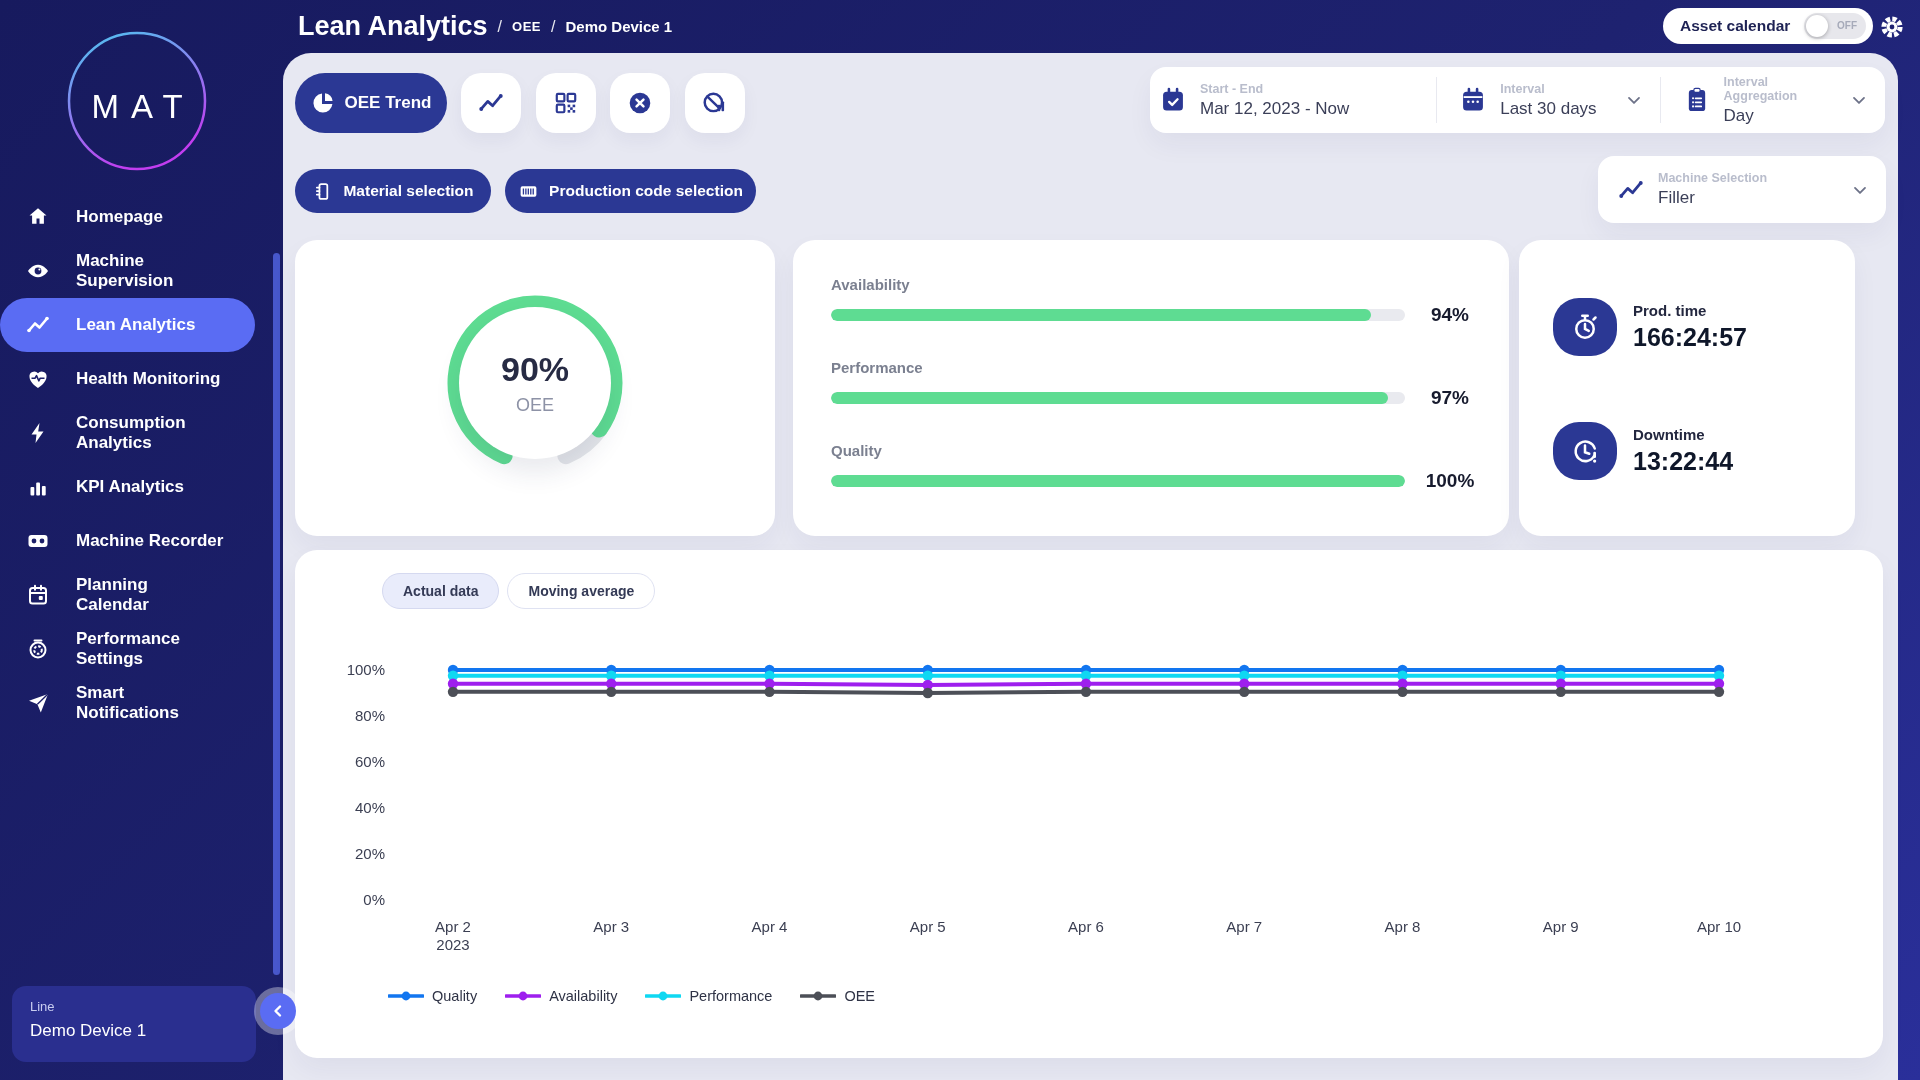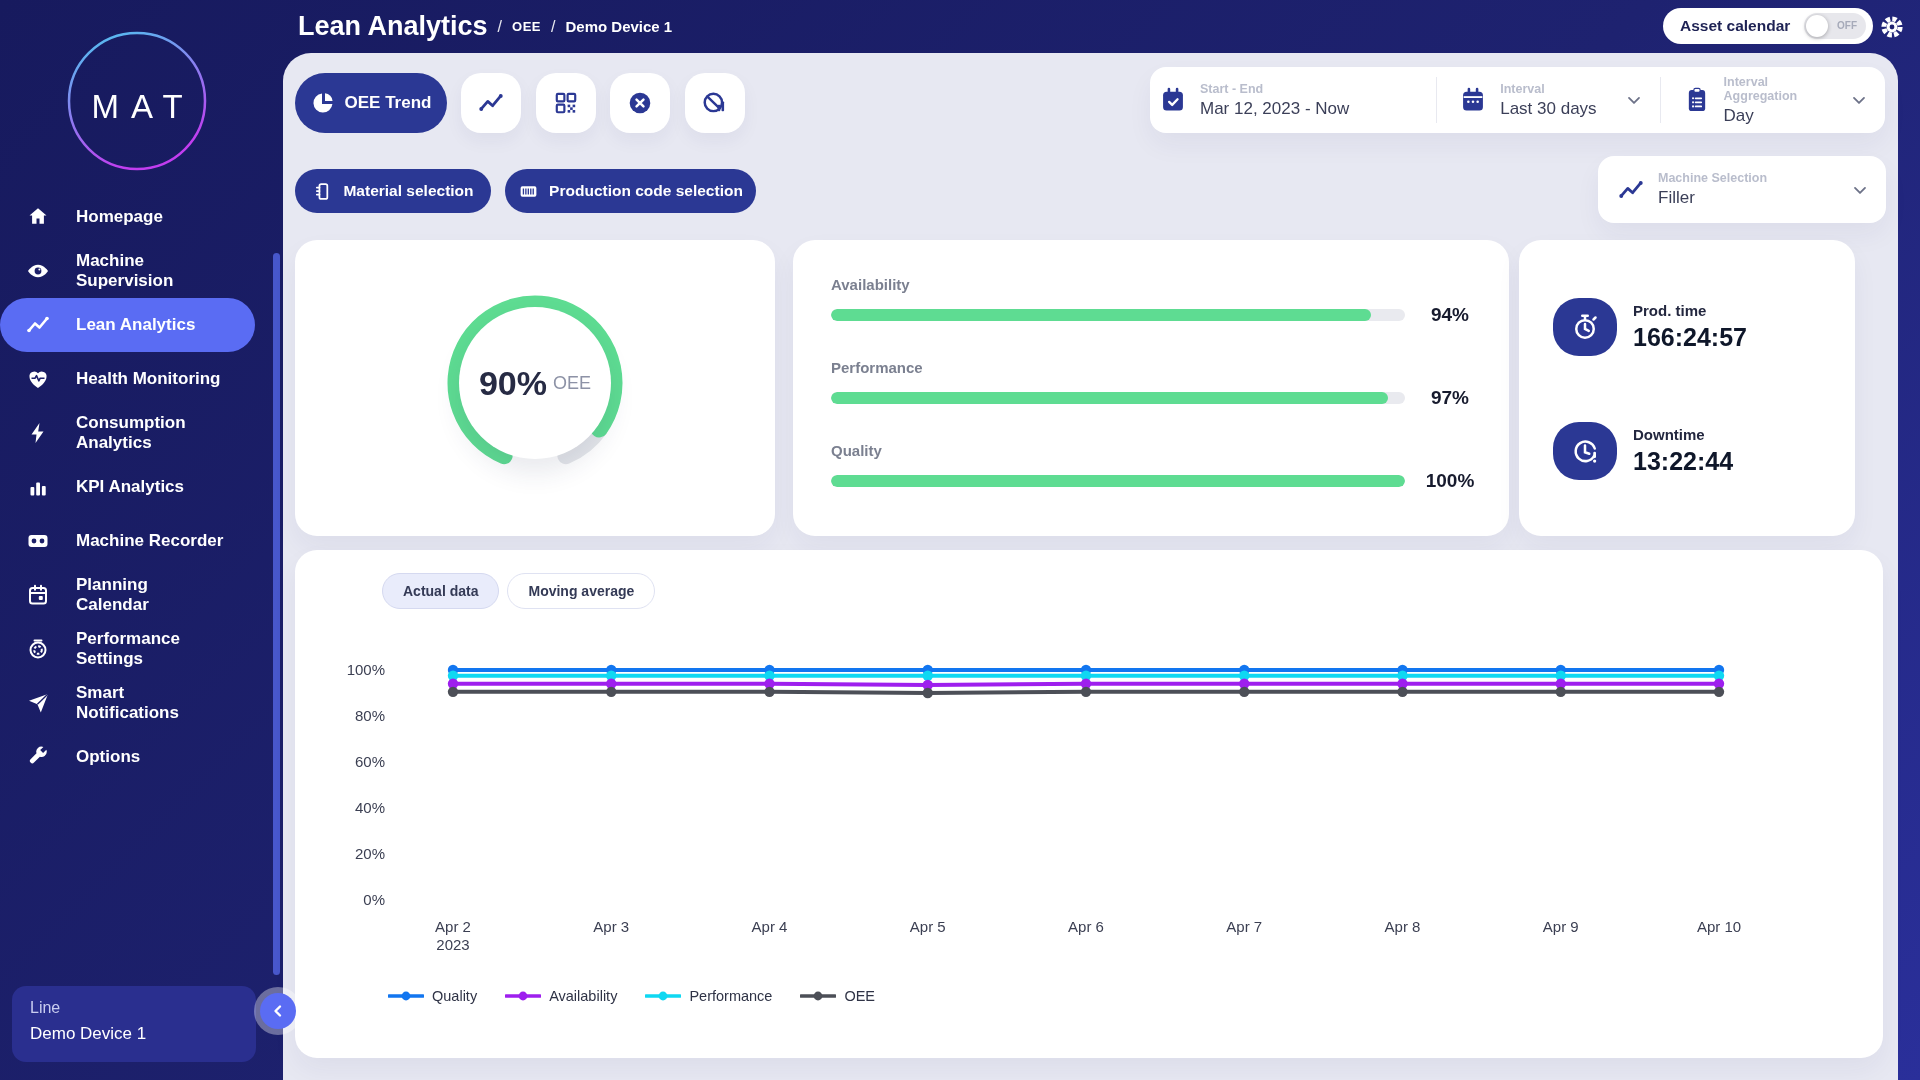--- a/index.html
+++ b/index.html
@@ -13,21 +13,21 @@
   .logo .logo-text{position:absolute;left:0;top:6px;width:142px;height:142px;display:flex;align-items:center;justify-content:center;
        font-size:33px;font-weight:300;letter-spacing:12px;text-indent:12px;color:#fff;}
   .nav{position:absolute;left:0;top:190px;right:0;}
   .nav-item{display:flex;align-items:center;min-height:54px;padding:6px 26px 6px 0;cursor:pointer;}
   .nav-item.active{background:#5a6cf3;border-radius:30px;margin-right:28px;}
   .nav-icon{width:76px;display:flex;justify-content:center;align-items:center;color:#fff;flex:none;}
   .nav-icon svg{width:24px;height:24px;}
   .nav-label{font-size:17px;font-weight:700;line-height:1.2;white-space:pre-line;}
   .side-scrollbar{position:absolute;right:3px;top:253px;width:7px;height:722px;border-radius:4px;background:#5061dd;opacity:.85;}
   .device-panel{position:absolute;left:12px;bottom:18px;width:244px;height:76px;background:#2a2f8f;border-radius:14px;padding:13px 18px;}
-  .device-label{font-size:16px;color:#c9cdf0;margin-bottom:7px;}
+  .device-label{font-size:13px;color:#c9cdf0;margin-bottom:7px;}
   .device-value{font-size:17px;color:#fff;}
   .collapse-btn{position:absolute;left:260px;top:993px;width:36px;height:36px;border-radius:50%;background:#5a6cf3;
        display:flex;align-items:center;justify-content:center;z-index:6;box-shadow:0 0 0 6px rgba(255,255,255,.35);cursor:pointer;}
   
   .topbar-title{position:absolute;left:298px;top:0;height:53px;display:flex;align-items:center;color:#fff;gap:10px;}
   .topbar-title .main{font-size:27px;font-weight:800;}
   .crumb-sep{font-size:16px;opacity:.9;}
   .crumb-oee{font-size:13px;font-weight:700;letter-spacing:.5px;}
   .crumb-device{font-size:15px;font-weight:700;}
   .asset-pill{position:absolute;left:1663px;top:8px;width:210px;height:36px;background:#fff;border-radius:18px;
@@ -68,21 +68,21 @@
   .pill-material{left:12px;width:196px;align-items:center;}
   .pill-prodcode{left:222px;width:251px;}
   .machine-card{left:1315px;top:103px;width:288px;height:67px;border-radius:16px;display:flex;align-items:center;
        padding-left:20px;gap:14px;cursor:pointer;}
   .machine-card .micon{color:#2b3894;display:flex;}
   .machine-card .micon svg{width:26px;height:26px;}
   
   .gauge-card{left:12px;top:187px;width:480px;height:296px;}
   .gauge-wrap{position:absolute;left:135px;top:38px;width:210px;height:210px;}
   .gauge-inner{position:absolute;left:29px;top:29px;width:152px;height:152px;border-radius:50%;background:#fff;
-       box-shadow:0 14px 26px rgba(40,45,90,.10);display:flex;flex-direction:row;align-items:center;justify-content:center;gap:6px;}
+       box-shadow:0 14px 26px rgba(40,45,90,.10);display:flex;flex-direction:column;align-items:center;justify-content:center;gap:6px;}
   .gauge-value{font-size:34px;font-weight:800;color:#272b44;}
   .gauge-label{font-size:18px;color:#8d92a6;}
   .bars-card{left:510px;top:187px;width:716px;height:296px;padding:36px 30px 0 38px;}
   .bar-row{margin-bottom:33px;}
   .bar-label{font-size:15px;font-weight:700;color:#7b8090;margin-bottom:11px;}
   .bar-line{display:flex;align-items:center;gap:16px;}
   .bar-track{flex:1;height:12px;border-radius:6px;background:#e9eaef;overflow:hidden;}
   .bar-fill{height:100%;border-radius:6px;background:#5edc92;}
   .bar-pct{width:58px;text-align:center;font-size:19px;font-weight:800;color:#171b2e;flex:none;}
   .times-card{left:1236px;top:187px;width:336px;height:296px;padding:58px 0 0 34px;}
@@ -213,28 +213,20 @@
         </div>
         <div class="nav-item">
           <span class="nav-icon">
             <svg viewBox="0 0 24 24">
               <path d="M22 3 14.8 21.5l-3.4-8.2L3 9.8z" fill="currentColor"></path>
               <path d="M22 3 11.4 13.3" stroke="#1d2069" stroke-width="1.4"></path>
             </svg>
           </span>
           <span class="nav-label">Smart
 Notifications</span>
-        </div>
-        <div class="nav-item">
-          <span class="nav-icon">
-            <svg viewBox="0 0 24 24">
-              <path d="M20.8 6.8a5.2 5.2 0 0 1-6.9 4.9L8 17.6a2.4 2.4 0 1 1-3.4-3.4l5.9-5.9A5.2 5.2 0 0 1 17.4 1.9l-3.2 3.2 2.9 2.9 3.2-3.2c.3.6.5 1.3.5 2z" fill="currentColor"></path>
-            </svg>
-          </span>
-          <span class="nav-label">Options</span>
         </div>
       </div>
     <div class="side-scrollbar"></div>
     <div class="device-panel">
       <div class="device-label">Line</div>
       <div class="device-value">Demo Device 1</div>
     </div>
   </div>
   <div class="collapse-btn">
     <svg width="18" height="18" viewBox="0 0 18 18">

